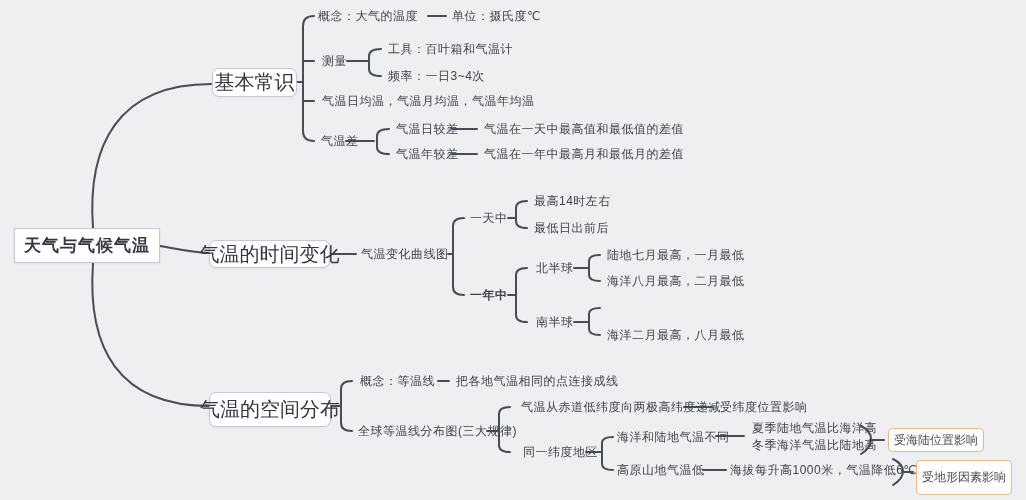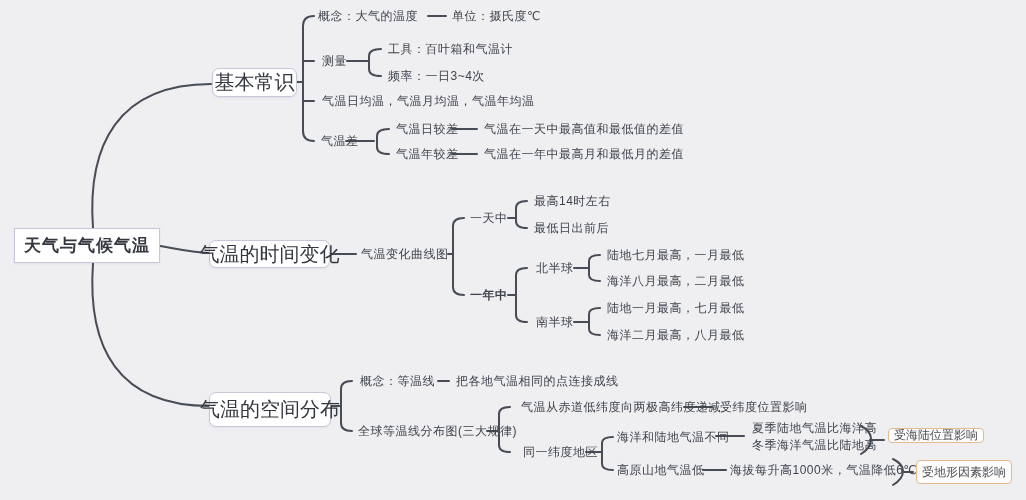--- a/index.html
+++ b/index.html
@@ -115,35 +115,34 @@
 
   <div class="lbl" style="left:361px;top:254px;">气温变化曲线图</div>
   <div class="lbl" style="left:470px;top:218px;">一天中</div>
   <div class="lbl" style="left:534px;top:201px;">最高14时左右</div>
   <div class="lbl" style="left:534px;top:228px;">最低日出前后</div>
   <div class="lbl" style="left:470px;top:295px;font-weight:bold;">一年中</div>
   <div class="lbl" style="left:536px;top:268px;">北半球</div>
   <div class="lbl" style="left:607px;top:255px;">陆地七月最高，一月最低</div>
   <div class="lbl" style="left:607px;top:281px;">海洋八月最高，二月最低</div>
   <div class="lbl" style="left:536px;top:322px;">南半球</div>
-  <div class="lbl" style="left:607px;top:308px;">陆地一月最高，七月最低</div>
   <div class="lbl" style="left:607px;top:335px;">海洋二月最高，八月最低</div>
 
   <div class="lbl" style="left:360px;top:381px;">概念：等温线</div>
   <div class="lbl" style="left:456px;top:381px;">把各地气温相同的点连接成线</div>
   <div class="lbl" style="left:358px;top:431px;">全球等温线分布图(三大规律)</div>
   <div class="lbl" style="left:521px;top:407px;">气温从赤道低纬度向两极高纬度递减</div>
   <div class="lbl" style="left:720px;top:407px;">受纬度位置影响</div>
   <div class="lbl" style="left:523px;top:452px;">同一纬度地区</div>
   <div class="lbl" style="left:617px;top:437px;">海洋和陆地气温不同</div>
   <div class="lbl" style="left:752px;top:428px;">夏季陆地气温比海洋高</div>
   <div class="lbl" style="left:752px;top:445px;">冬季海洋气温比陆地高</div>
   <div class="lbl" style="left:617px;top:470px;">高原山地气温低</div>
   <div class="lbl" style="left:730px;top:470px;">海拔每升高1000米，气温降低6℃</div>
 
-  <div class="callout" style="left:888px;top:428px;width:96px;height:15px;">
+  <div class="callout" style="left:888px;top:428px;width:96px;height:24px;">
     <span>受海陆位置影响</span>
   </div>
-  <div class="callout" style="left:916px;top:460px;width:96px;height:24px;">
+  <div class="callout" style="left:916px;top:460px;width:96px;height:35px;">
     <span>受地形因素影响</span>
   </div>
 
 </div>
 
 </body></html>

